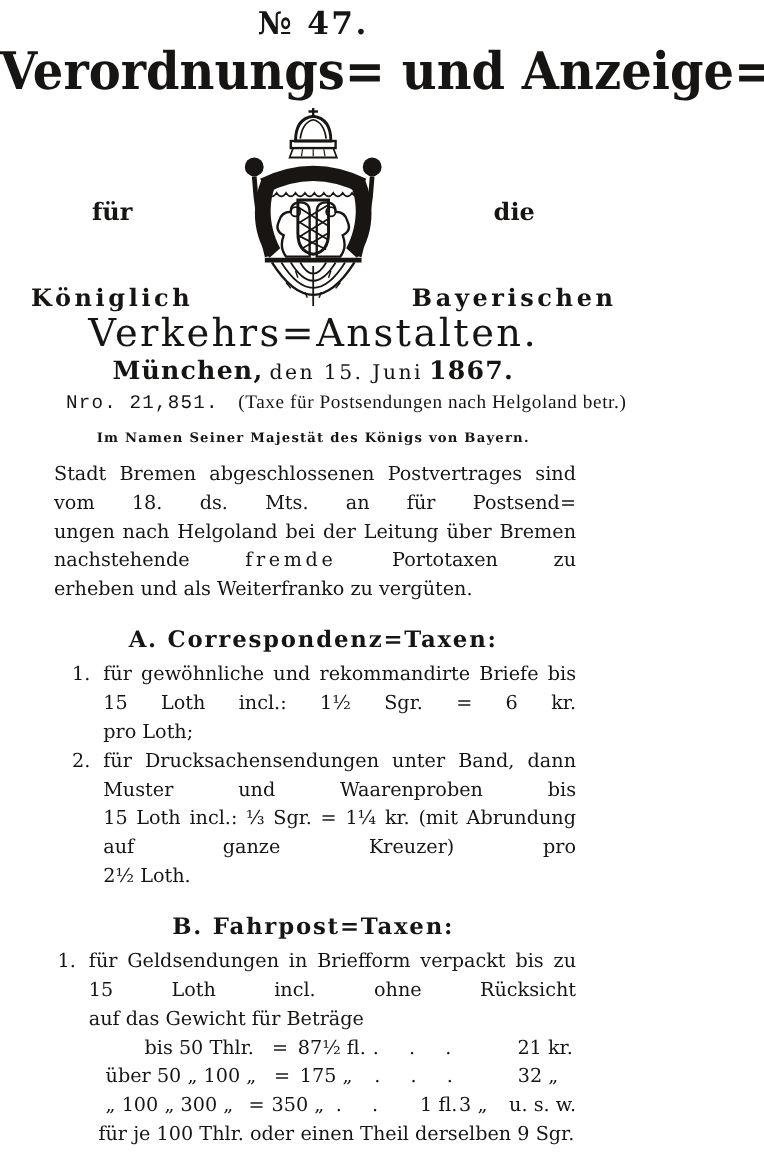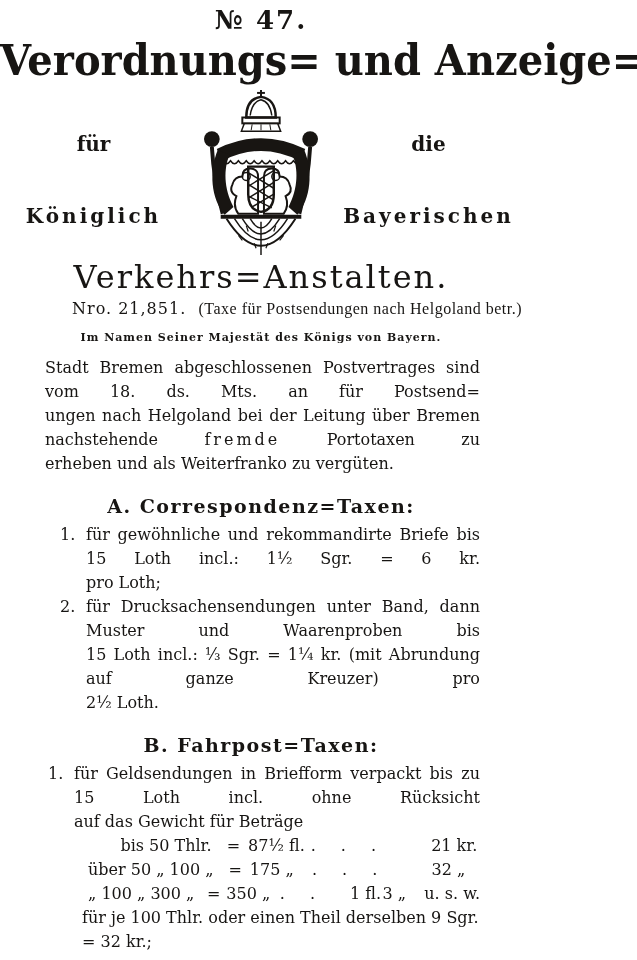--- a/index.html
+++ b/index.html
@@ -35,21 +35,21 @@
   .arms-row {
     display: flex;
     justify-content: center;
     align-items: stretch;
     height: 172px;
     margin-top: 2px;
   }
   .arms-side {
     width: 228px;
     display: flex; flex-direction: column;
-    justify-content: flex-start;
+    justify-content: flex-end;
     align-items: center;
   }
   .arms-side .w1 { margin-top: 44px; font-size: 20px; font-weight: bold; }
   .arms-side .w2 { margin-top: 48px; font-size: 20px; font-weight: bold; letter-spacing: 3px; }
   .arms-center { width: 150px; display: flex; justify-content: center; align-items: flex-start; }
   
   .subtitle {
     text-align: center;
     font-size: 32px; font-weight: normal;
     height: 36px; line-height: 34px;
@@ -62,21 +62,21 @@
   }
   .dateline .city { font-size: 21px; font-weight: bold; letter-spacing: 1px; }
   .dateline .mid  { font-size: 17px; letter-spacing: 2px; }
   .dateline .year { font-size: 21px; font-weight: bold; letter-spacing: 1px; }
   .docket-row {
     position: relative;
     height: 24px; line-height: 22px;
     margin-top: 2px;
     font-size: 16px;
   }
-  .docket-no { position: absolute; left: 72px; top: 0; letter-spacing: 1px; }
+  .docket-no { position: absolute; left: 55px; top: 0; letter-spacing: 1px; font-family: Liberation Mono, monospace; }
   .docket-subject { text-align: right; letter-spacing: 0.5px; font-family: Liberation Serif, serif; }
   .proclamation {
     text-align: center;
     font-size: 11px; font-weight: bold;
     height: 24px; line-height: 24px;
     margin-top: 4px;
     letter-spacing: 1px;
   }
   
   .body-block { margin: 6px 42px 0 45px; font-size: 16px; }
@@ -176,20 +176,25 @@
         <line class="ln" x1="82" y1="158" x2="80" y2="163" stroke-width="1.2"></line>
       </svg>
     </div>
     <div class="arms-side">
       <span class="w1">die</span>
       <span class="w2">Bayerischen</span>
     </div>
   </div>
 
   <div class="subtitle">Verkehrs=Anstalten.</div>
+  <div class="dateline">
+    <span class="city">München,</span>
+    <span class="mid">den 15. Juni</span>
+    <span class="year">1867.</span>
+  </div>
 
   <div class="docket-row">
     <span class="docket-no">Nro. 21,851.</span>
     <div class="docket-subject">(Taxe für Postsendungen nach Helgoland betr.)</div>
   </div>
 
   <div class="proclamation">Im Namen Seiner Majestät des Königs von Bayern.</div>
 
   <div class="body-block">
     <div class="bline jfull">Stadt Bremen abgeschlossenen Postvertrages sind vom 18. ds. Mts. an für Postsend=</div>

